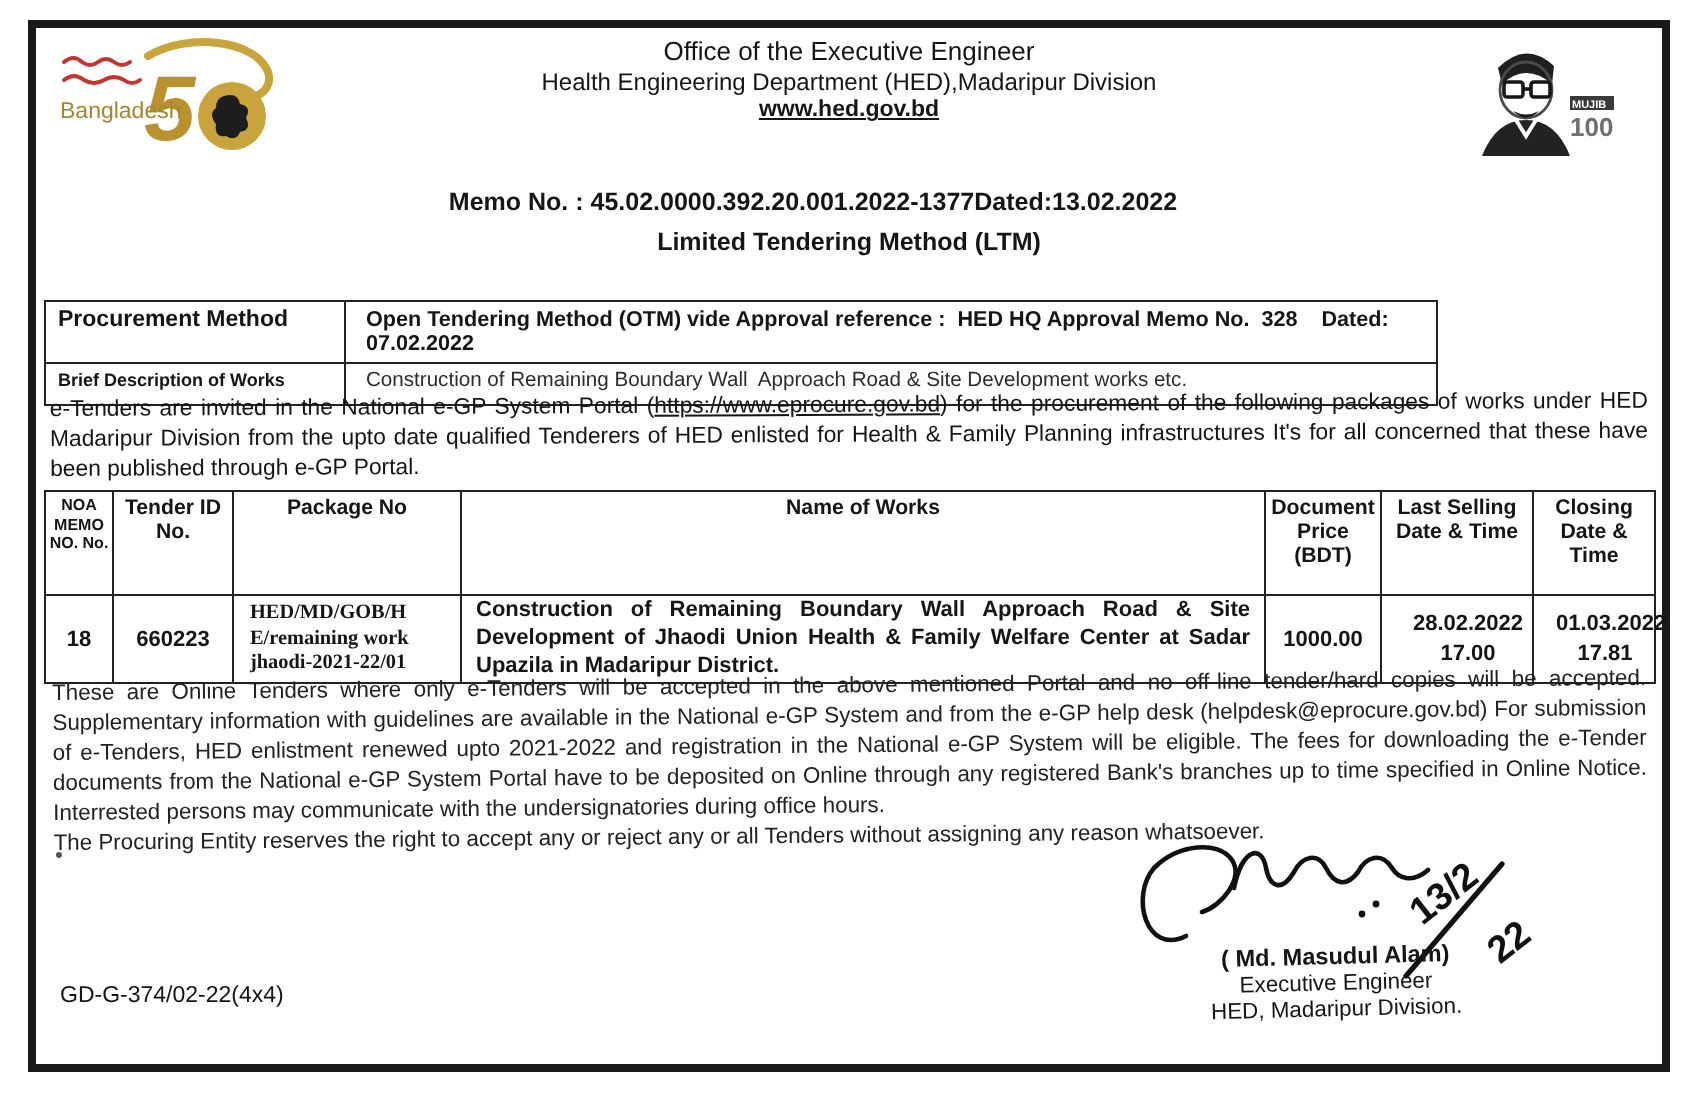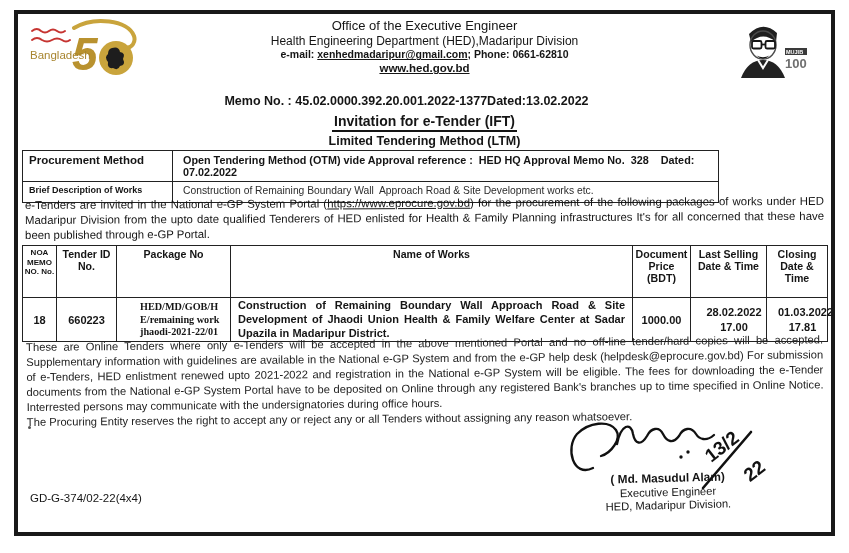--- a/index.html
+++ b/index.html
@@ -46,21 +46,21 @@
            transform-origin:left center; }
   .intro .link { text-decoration:underline; }
 
   .mtable { position:absolute; left:4px; top:231px; width:805px; }
   .mtable th, .mtable td { border:1.5px solid #222; }
   .mtable th { font-weight:bold; font-size:10.6px; vertical-align:top; padding:2px 1px; height:52px; }
   .mtable th.small-h { font-size:8px; line-height:1.2; }
   .mtable td { height:40px; }
   .td-center { text-align:center; font-weight:bold; font-size:11px; vertical-align:middle; }
   .td-package { font-family:"Liberation Serif", serif; font-weight:bold; font-size:10.2px;
-                vertical-align:middle; padding:1px 2px 1px 23px; line-height:1.2; }
+                vertical-align:middle; padding:1px 2px 1px 8px; line-height:1.2; }
   .td-name { font-weight:bold; font-size:11px; text-align:justify; vertical-align:top;
              padding:1px 7px; line-height:1.25; }
   .two-line { line-height:1.3;padding-left:11px; }
 
   
   .notes { position:absolute; left:8px; top:326px; right:8px; font-size:11.2px;
            line-height:1.34; text-align:justify; transform:rotate(-0.55deg);
            transform-origin:left top; color:#222; }
   .notes p + p { margin-top:0px; }
   .stray-dot { position:absolute; left:10px; top:412px; width:3px; height:3px;
@@ -92,21 +92,20 @@
       <text x="44" y="52" font-size="46" font-weight="bold" font-style="italic" fill="#b9922f" aria-label="50">5</text>
       <circle cx="88" cy="40" r="17" fill="#c9a43c"></circle>
       <path d="M84,30 q7,-2 8,4 q6,1 3,7 q3,6 -3,7 q-2,5 -7,2 q-6,1 -5,-6 q-4,-5 0,-8 q0,-5 4,-6" fill="#1d1d1d"></path>
       <text x="2" y="41" font-size="11.5" fill="#a8852f">Bangladesh</text>
     </svg>
   </div>
 
   <div class="header-center">
     <div class="hc2">Office of the Executive Engineer</div>
     <div class="hc3">Health Engineering Department (HED),Madaripur Division</div>
-    <div class="hc4"><span>e-mail: </span><span class="uline">xenhedmadaripur@gmail.com</span><span>; Phone: 0661-62810</span></div>
     <div class="hc5">www.hed.gov.bd</div>
   </div>
 
   <div class="mujib">
     <svg width="92" height="62" viewBox="0 0 92 62">
       <g stroke="#2e2e2e" fill="none" stroke-width="1.4">
         <path d="M22,16 Q36,2 50,15 L49,24 Q36,13 24,24 Z" fill="#1f1f1f" stroke="none"></path>
         <ellipse cx="36" cy="27" rx="13" ry="14" stroke="#4a4a4a"></ellipse>
         <rect x="25" y="23" width="9.5" height="7.5" rx="1.5" stroke="#161616" stroke-width="1.8"></rect>
         <rect x="38.5" y="23" width="9.5" height="7.5" rx="1.5" stroke="#161616" stroke-width="1.8"></rect>
@@ -122,21 +121,20 @@
       </g>
     </svg>
   </div>
 
   <div class="memo-row">
     <span>Memo No. : 45.02.0000.392.20.001.2022-1377</span>
     <span>Dated:13.02.2022</span>
   </div>
 
   <div class="title-block">
-    <div><span class="doc-title">Invitation for e-Tender (IFT)</span></div>
     <div class="doc-subtitle">Limited Tendering Method (LTM)</div>
   </div>
 
   <table class="ptable">
     <tbody>
         <tr>
       <th class="p-label1">Procurement Method</th>
       <td class="p-val1">Open Tendering Method (OTM) vide Approval reference :  HED HQ Approval Memo No.  328    Dated: 07.02.2022</td>
     </tr>
     <tr>

